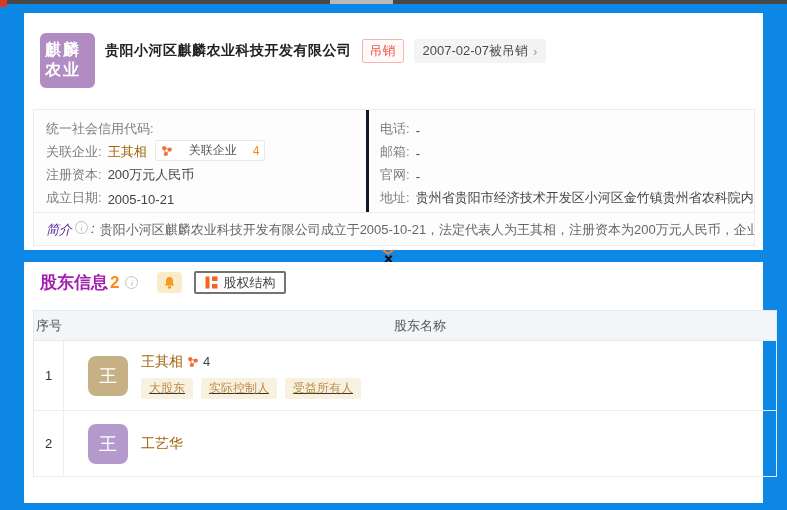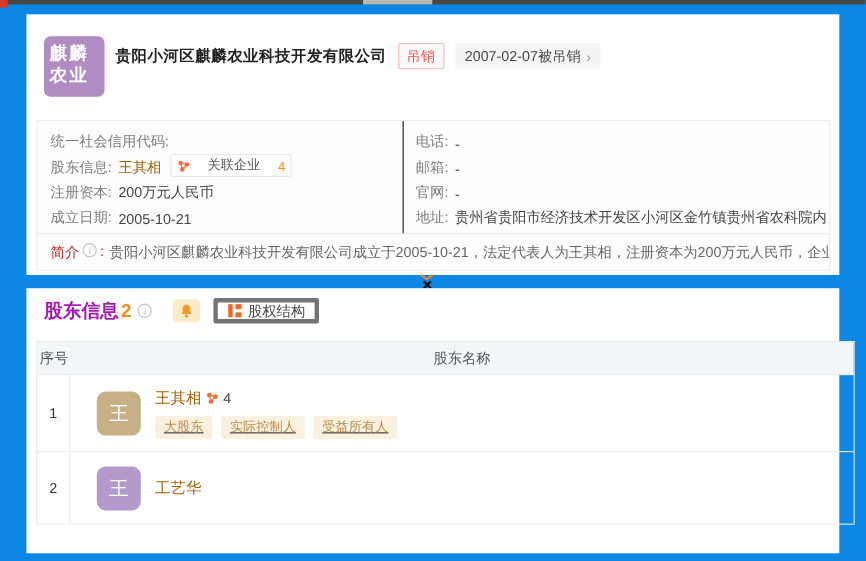--- a/index.html
+++ b/index.html
@@ -37,54 +37,54 @@
     padding:3px 9px; display:flex; align-items:center; gap:5px; cursor:pointer; white-space:nowrap;
   }
   .badge-revoke-note .arrow { color:#999; font-size:13px; }
 
   .info-panel {
     position:absolute; left:9px; top:96px; width:722px; height:137px;
     border:1px solid #ececec; background:#fdfdfe;
   }
   .info-cols { display:flex; height:102px; }
   .info-col-left { width:332px; padding:5px 0 0 12px; }
-  .info-col-right { flex:1; border-left:1px solid #0f172a; padding:5px 0 0 11px; }
+  .info-col-right { flex:1; border-left:3px solid #0f172a; padding:5px 0 0 11px; }
   .info-row { height:23px; display:flex; align-items:flex-end; font-size:13px; white-space:nowrap; }
   .info-label { color:#7d7d7d; margin-right:6px; }
   .info-value { color:#444; }
   .link { color:#a16207; cursor:pointer; }
   .rel-badge {
     display:inline-flex; align-items:center; gap:16px; margin-left:8px;
     border:1px solid #e8e8e8; background:#fff; border-radius:2px;
     padding:1px 5px; font-size:12px; color:#555; cursor:pointer;
   }
   .rel-badge .cnt { color:#fa8b15; }
   .intro-row {
     border-top:1px solid #ececec; padding:8px 10px 0 12px;
     font-size:13px; display:flex; align-items:flex-start; white-space:nowrap; overflow:hidden;
   }
-  .intro-label { color:#b91c1c; }
+  .intro-label { color:#4c1d95;font-style:italic; }
   .intro-text { color:#666; }
   .info-icon {
     display:inline-flex; align-items:center; justify-content:center;
     width:13px; height:13px; border:1px solid #c2c2c2; border-radius:50%;
     color:#b5b5b5; font-size:9px; font-style:italic; font-family:"Liberation Serif",serif;
     margin:0 3px; flex:none; cursor:pointer;
   }
 
   
   .sh-header { position:absolute; left:16px; top:9px; display:flex; align-items:center; }
   .sh-title { font-size:17px; font-weight:bold; color:#a21caf; }
   .sh-count { font-size:17px; font-weight:bold; color:#fa8b15; margin-left:2px; }
   .bell-btn {
     margin-left:16px; width:25px; height:21px; background:#fbecc9; border-radius:4px;
     display:flex; align-items:center; justify-content:center; cursor:pointer;
   }
   .equity-btn {
-    margin-left:12px; height:23px; border:4px solid #737373; border-radius:2px; background:#fff;
+    margin-left:12px; height:23px; border:2px solid #737373; border-radius:2px; background:#fff;
     display:flex; align-items:center; gap:5px; padding:0 9px; font-size:13px; color:#444; cursor:pointer;
   }
 
   .sh-table { position:absolute; left:9px; top:48px; width:744px; border:1px solid #e9e9e9; border-bottom:none; }
   .sh-thead { display:flex; height:30px; background:#f3f6f9; border-bottom:1px solid #e9e9e9; }
   .th { font-size:13px; color:#555; display:flex; align-items:center; }
   .th-index { width:30px; justify-content:center; }
   .th-name { flex:1; justify-content:center; }
   .sh-row { display:flex; border-bottom:1px solid #ededed; }
   .row-1 { height:70px; }
@@ -138,21 +138,21 @@
   </div>
 
   <div class="info-panel">
     <div class="info-cols">
       <div class="info-col-left">
         <div class="info-row">
           <span class="info-label">统一社会信用代码:</span>
           <span class="info-value"></span>
         </div>
         <div class="info-row">
-          <span class="info-label">股东信息:</span>
+          <span class="info-label">关联企业:</span>
           <span class="info-value link">王其相</span>
           <span class="rel-badge">
             <svg width="12" height="12" viewBox="0 0 12 12">
               <circle cx="3.2" cy="3.2" r="2.1" fill="#f26d3c"></circle>
               <circle cx="8.8" cy="4.6" r="2.1" fill="#f26d3c"></circle>
               <circle cx="4.8" cy="9" r="2.1" fill="#f26d3c"></circle>
               <path d="M3.2 3.2 L8.8 4.6 L4.8 9 Z" fill="none" stroke="#f26d3c" stroke-width="1"></path>
             </svg>
             <span>关联企业</span>
             <span class="cnt">4</span>

